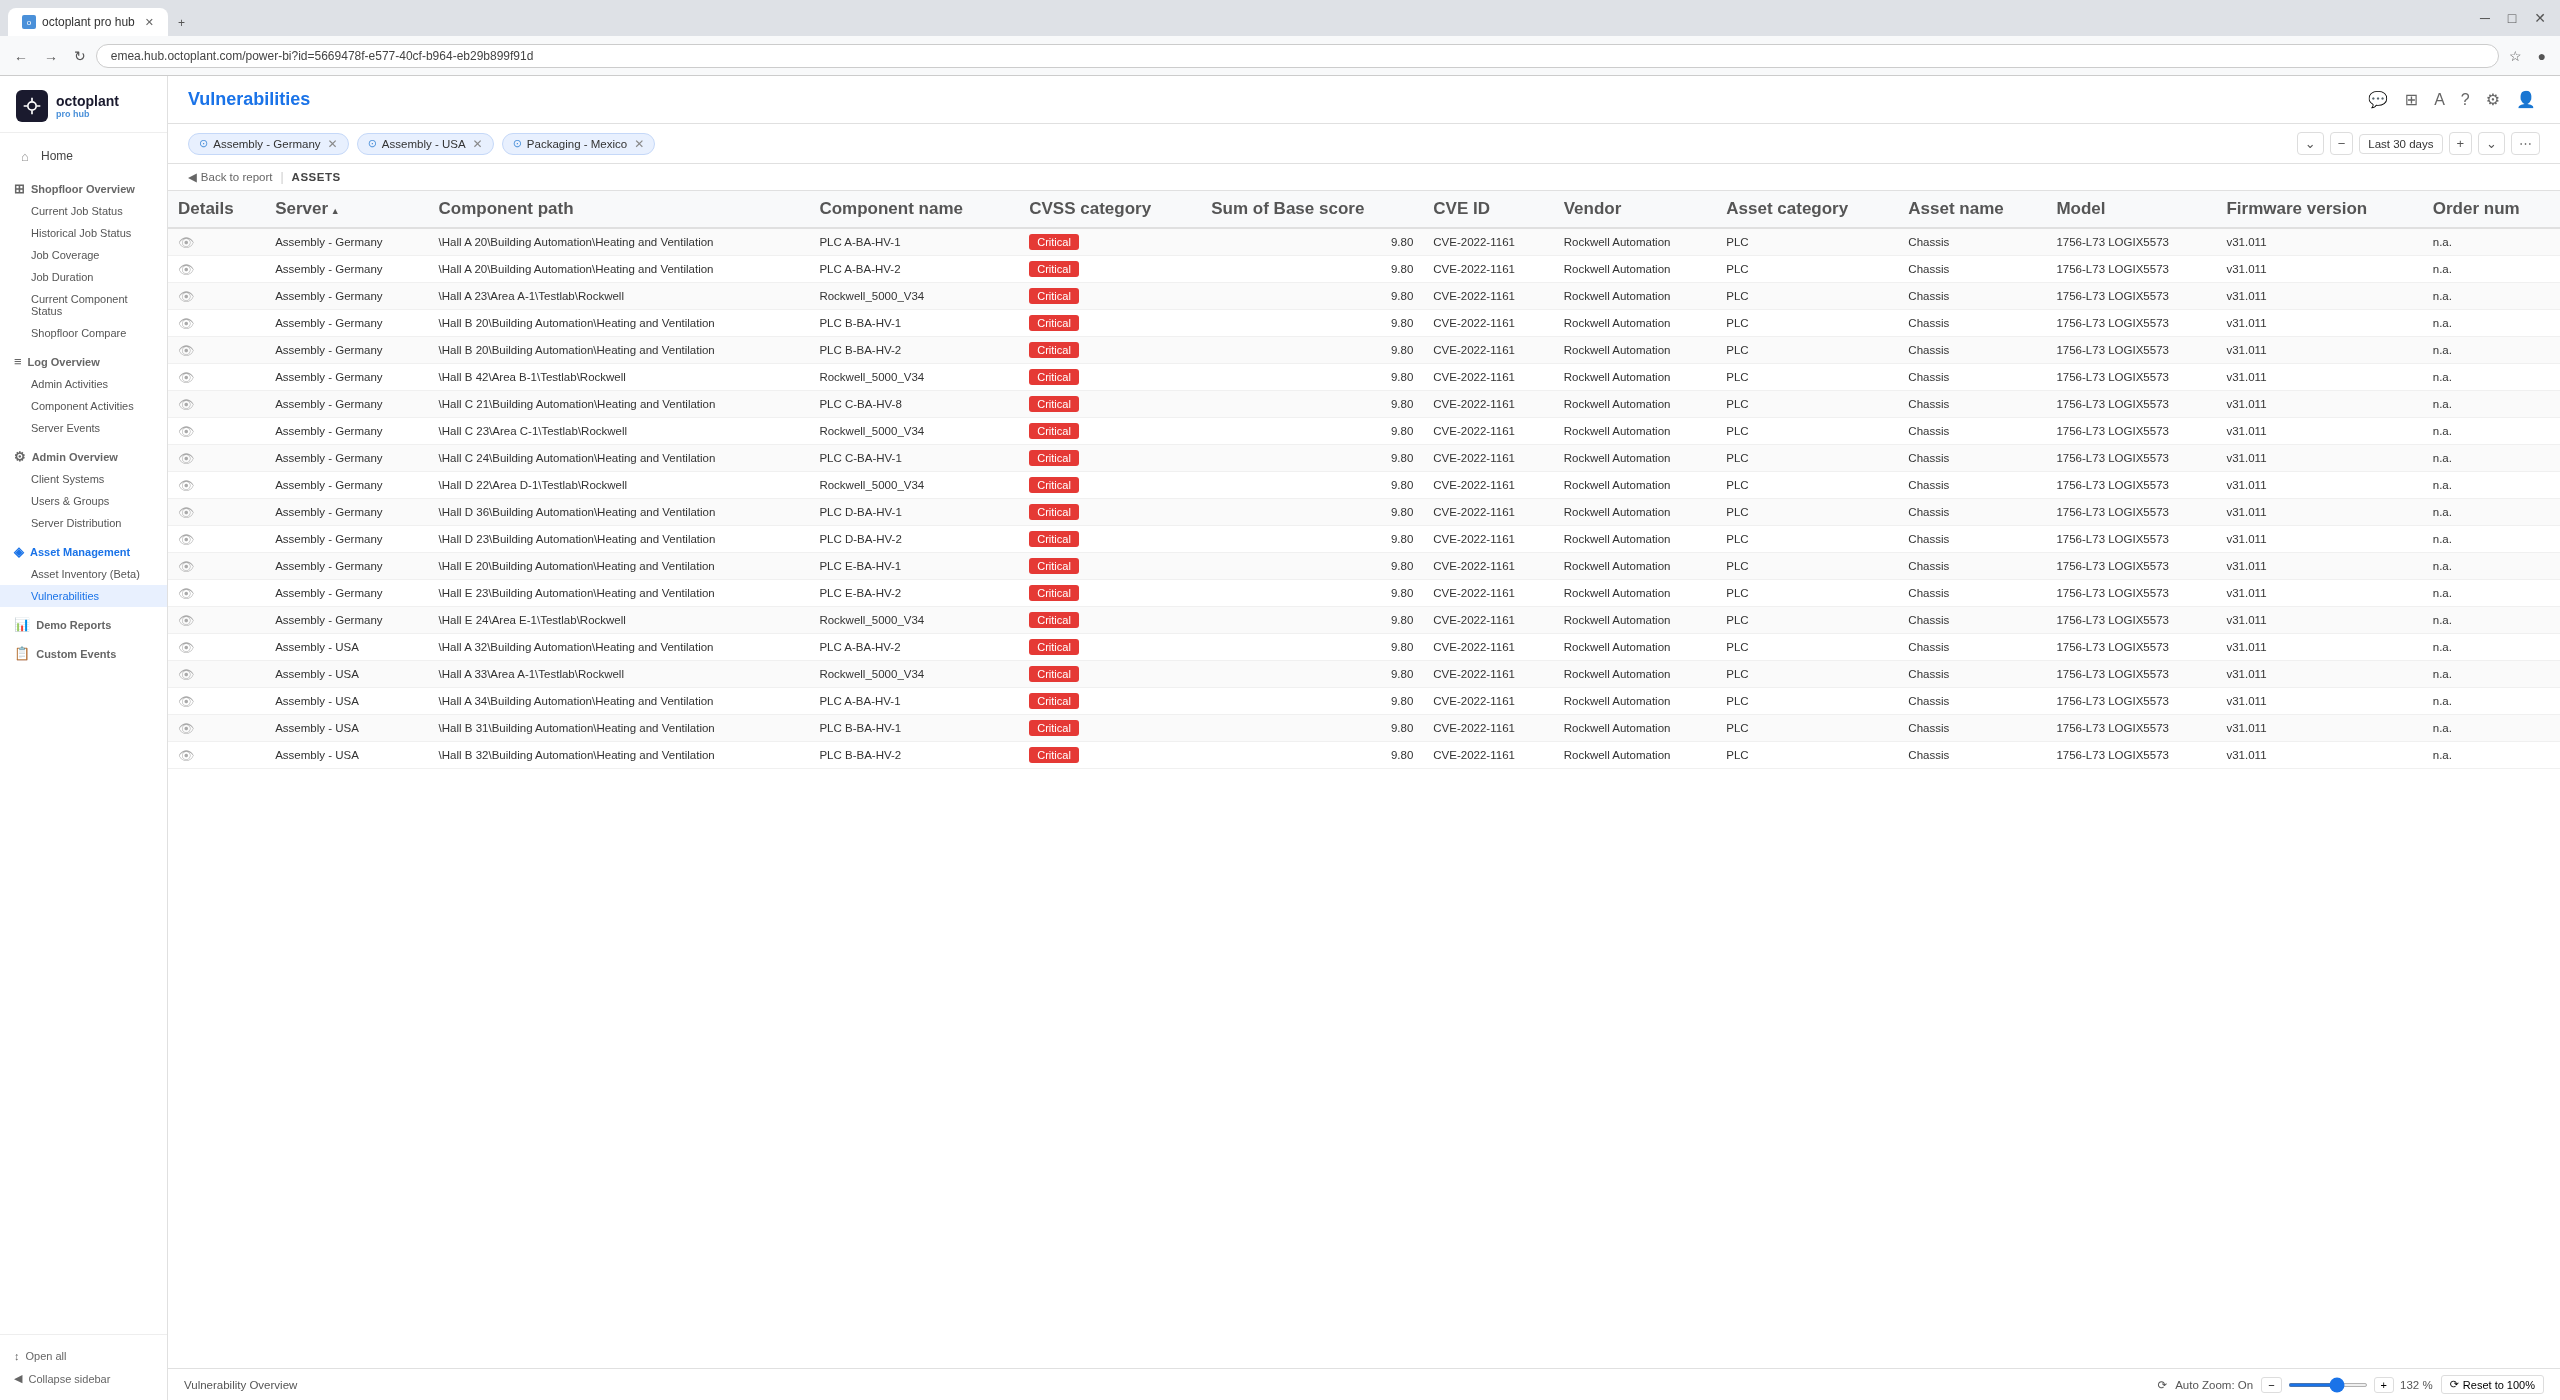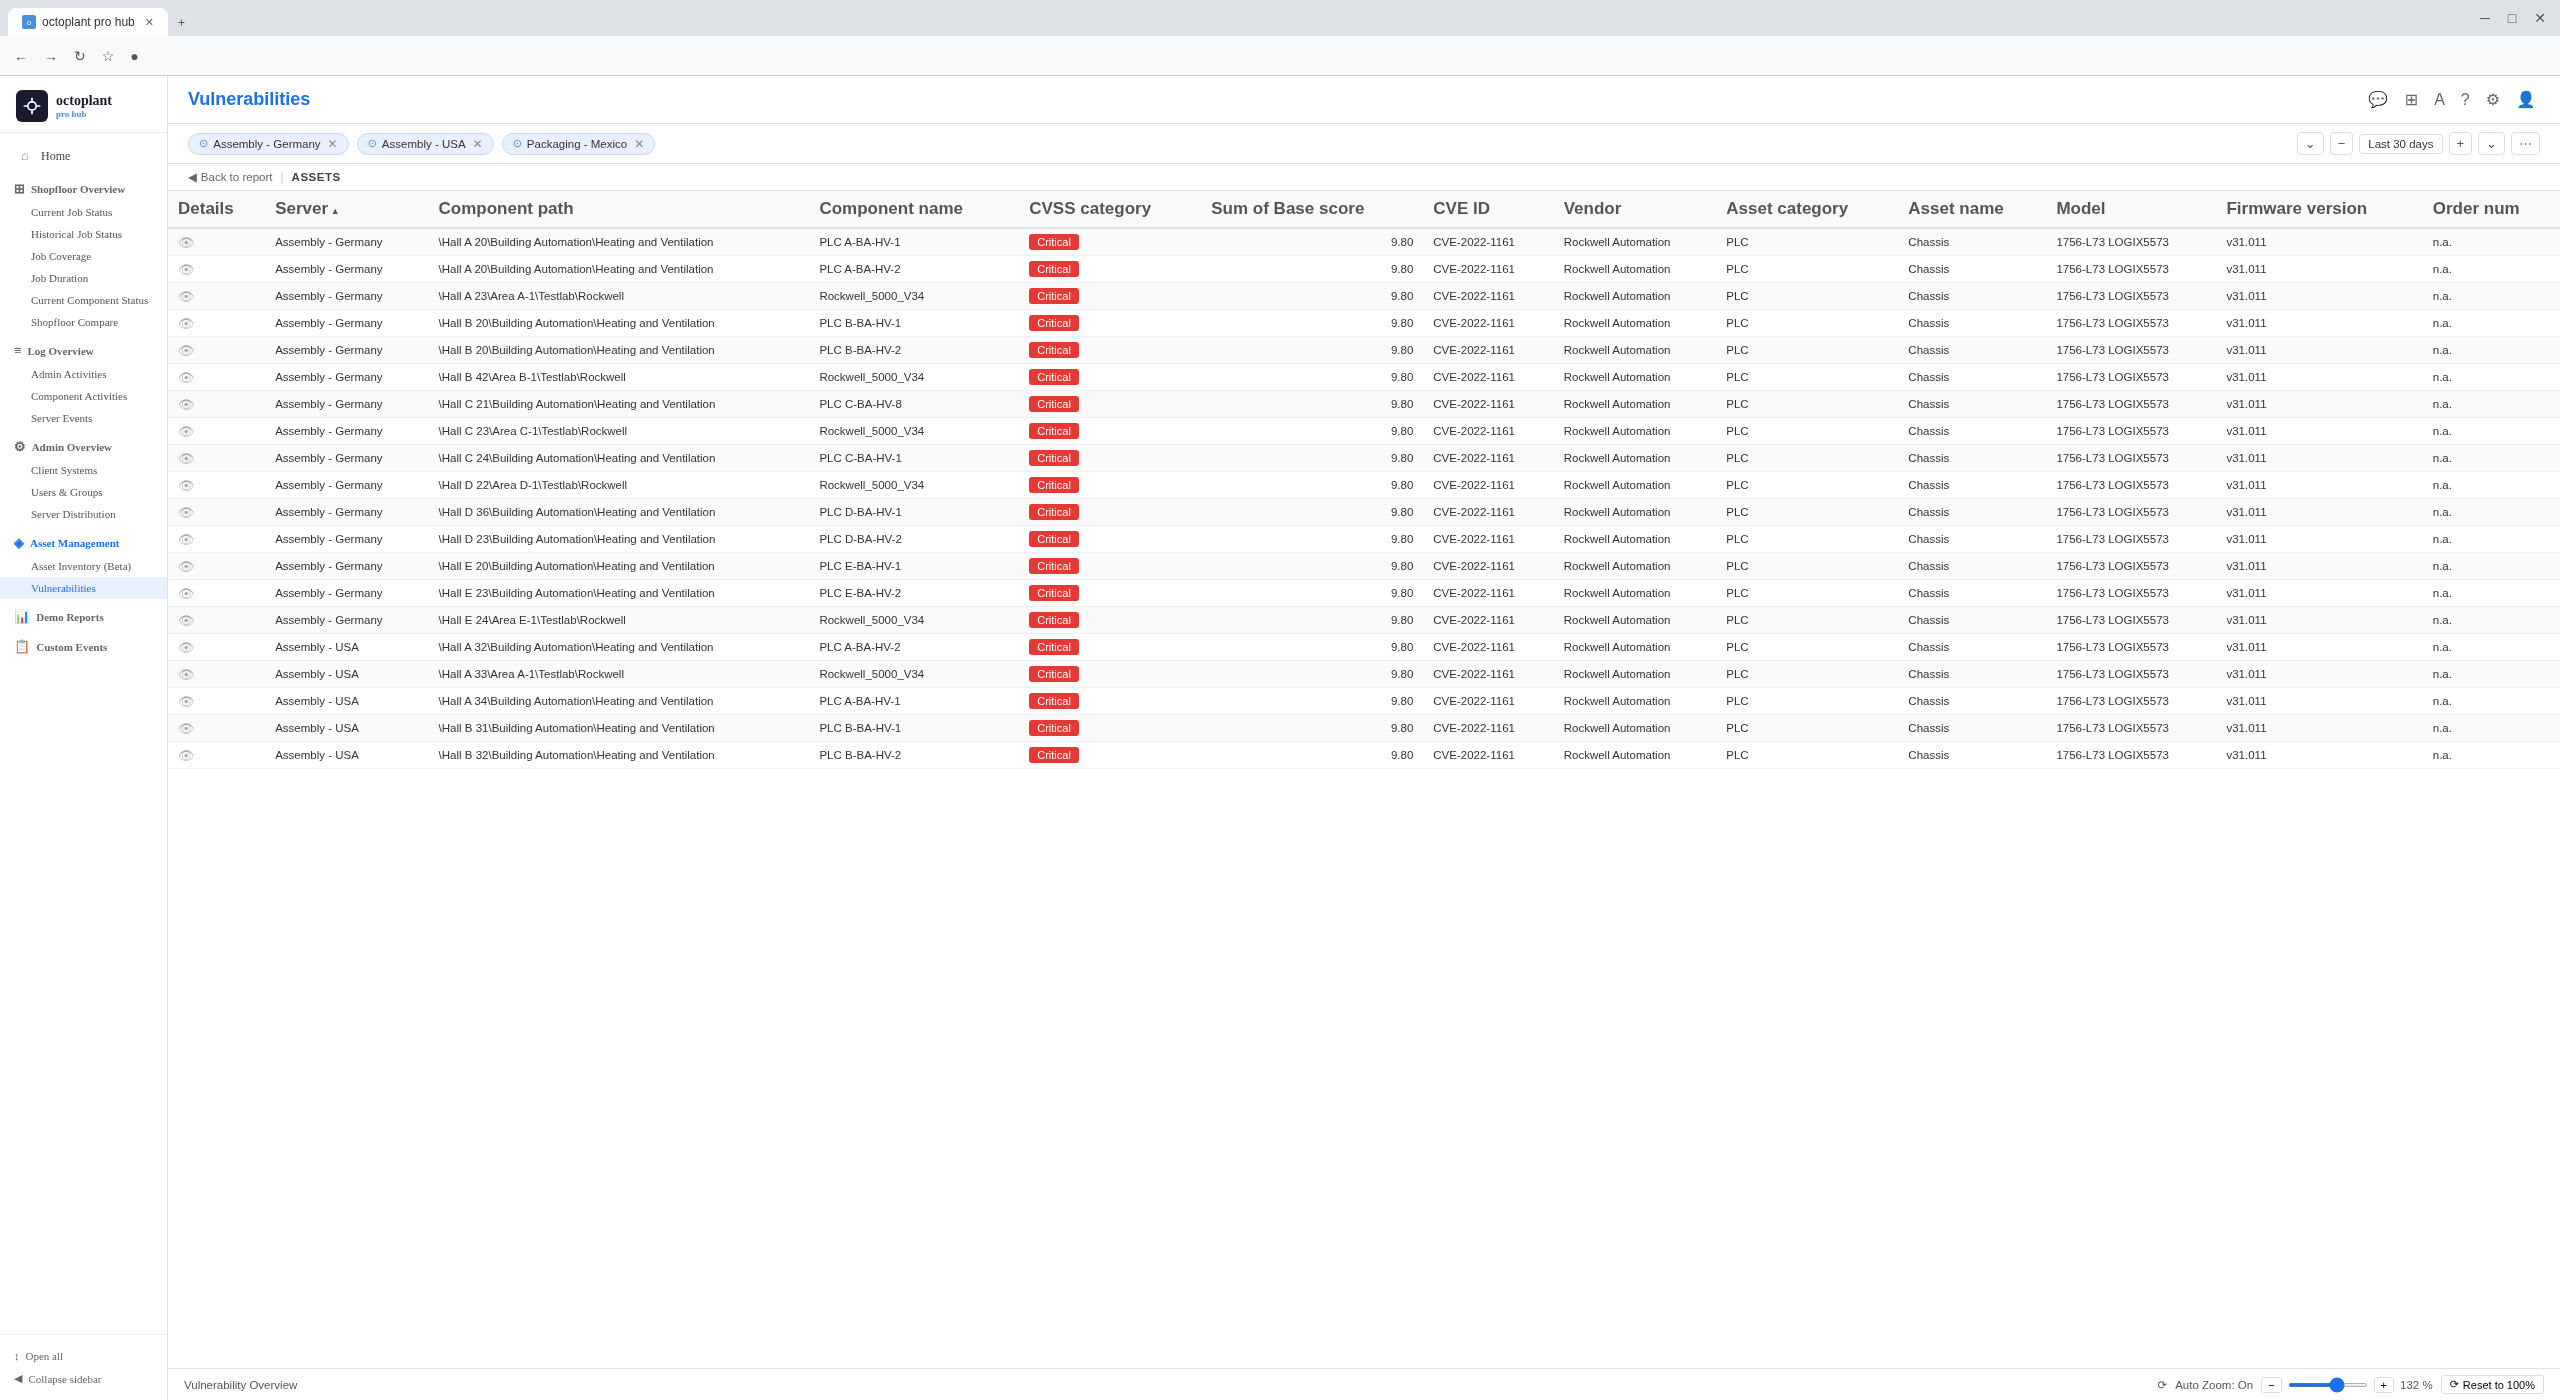--- a/index.html
+++ b/index.html
@@ -14,21 +14,21 @@
     .browser-tab-new { padding: 6px 10px; color: #555; cursor: pointer; }
     .browser-nav { display: flex; align-items: center; background: #f8f9fa; padding: 4px 8px; gap: 4px; border-bottom: 1px solid #ccc; height: 40px; }
     .nav-btn { border: none; background: none; cursor: pointer; padding: 4px 6px; border-radius: 4px; color: #555; font-size: 14px; }
     .address-bar { flex: 1; background: #fff; border: 1px solid #ccc; border-radius: 20px; padding: 4px 14px; font-size: 12px; color: #444; }
     .nav-actions { display: flex; gap: 4px; }
 
     
     .app { display: flex; height: calc(100vh - 76px); }
 
     
-    .sidebar { width: 168px; background: #fff; border-right: 1px solid #e0e0e0; display: flex; flex-direction: column; overflow-y: auto; flex-shrink: 0; font-family: Liberation Serif, serif; }
+    .sidebar { width: 168px; background: #fff; border-right: 1px solid #e0e0e0; display: flex; flex-direction: column; overflow-y: auto; flex-shrink: 0; }
     .sidebar-header { padding: 14px 16px 10px; display: flex; align-items: center; gap: 8px; border-bottom: 1px solid #eee; }
     .logo-mark { width: 32px; height: 32px; background: #1a1a2e; border-radius: 6px; display: flex; align-items: center; justify-content: center; color: white; font-size: 11px; font-weight: bold; }
     .logo-text { display: flex; flex-direction: column; }
     .logo-name { font-size: 14px; font-weight: 700; color: #1a1a2e; }
     .logo-sub { font-size: 9px; color: #4a90d9; font-weight: 600; }
     .sidebar-nav { flex: 1; padding: 8px 0; }
     .sidebar-section-item { padding: 7px 14px; display: flex; align-items: center; gap: 8px; cursor: pointer; font-size: 12px; color: #444; border-left: 3px solid transparent; }
     .sidebar-section-item .icon { width: 16px; height: 16px; opacity: 0.6; display: flex; align-items: center; justify-content: center; font-size: 13px; }
     .sidebar-group-header { padding: 10px 14px 4px; font-size: 11px; font-weight: 600; color: #666; cursor: pointer; display: flex; align-items: center; gap: 6px; }
     .sidebar-group-header .icon { font-size: 13px; }
@@ -95,20 +95,21 @@
   <div style="margin-left:auto; display:flex; gap:6px; align-items:center;">
     <button class="nav-btn">─</button>
     <button class="nav-btn">□</button>
     <button class="nav-btn">✕</button>
   </div>
 </div>
 <div class="browser-nav">
   <button class="nav-btn">←</button>
   <button class="nav-btn">→</button>
   <button class="nav-btn">↻</button>
+  <input class="address-bar" type="text" value="emea.hub.octoplant.com/power-bi?id=5669478f-e577-40cf-b964-eb29b899f91d" style="">
   <div class="nav-actions">
     <button class="nav-btn">☆</button>
     <button class="nav-btn">●</button>
   </div>
 </div>
 
 <div class="app">
 
   <div class="sidebar">
     <div class="sidebar-header">

